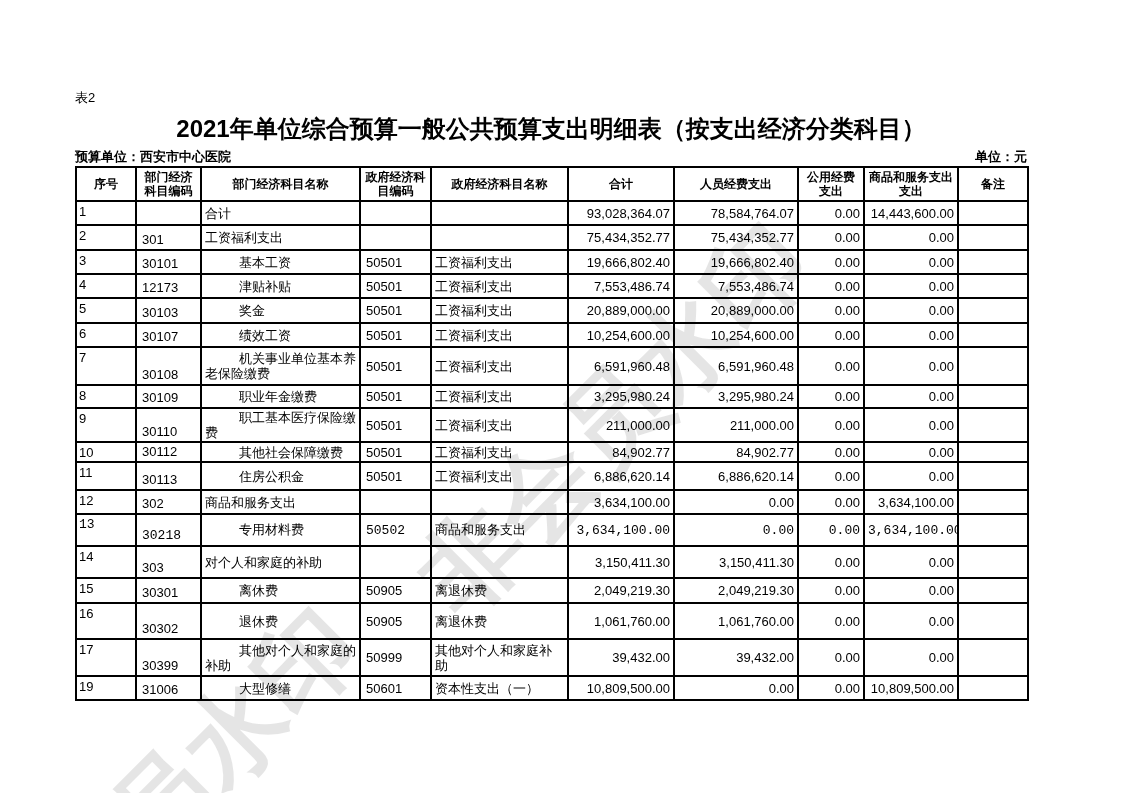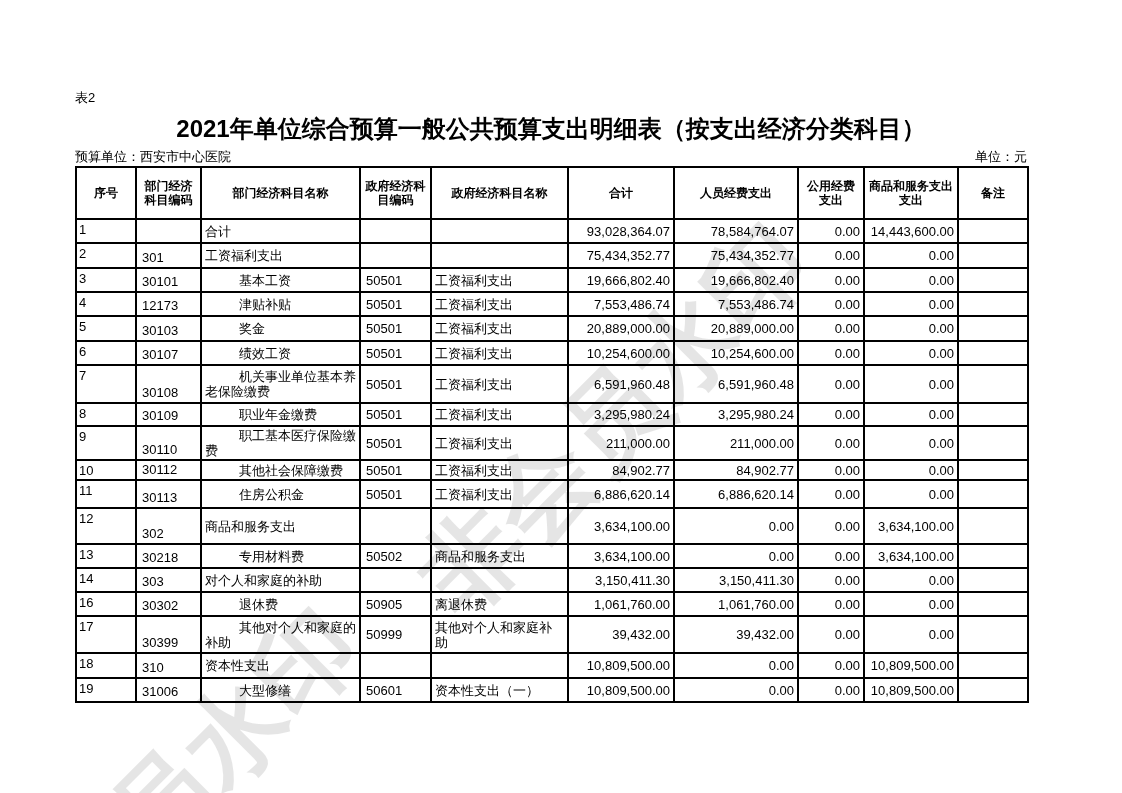--- a/index.html
+++ b/index.html
@@ -46,36 +46,36 @@
     letter-spacing: 0px;
     line-height: 28px;
     white-space: nowrap;
   }
   .meta {
     margin-top: 6px;
     display: flex;
     justify-content: space-between;
     align-items: flex-end;
     font-size: 13px;
-    font-weight: normal;
+    font-weight: bold;
     line-height: 16px;
     padding-bottom: 1px;
   }
 
   table {
     border-collapse: collapse;
     table-layout: fixed;
     width: 952px;
     background: transparent;
   }
   th, td {
     border: 2px solid #000;
     overflow: hidden;
   }
-  thead tr { height: 52px; }
+  thead tr { height: 34px; }
   th {
     font-size: 12px;
     font-weight: bold;
     text-align: center;
     vertical-align: middle;
     line-height: 14px;
     white-space: pre-line;
     padding: 1px 1px;
   }
   td {
@@ -271,57 +271,69 @@
             <td class="c-dept-code">30113</td>
             <td class="c-dept-name indent">住房公积金</td>
             <td class="c-gov-code">50501</td>
             <td class="c-gov-name">工资福利支出</td>
             <td class="c-total">6,886,620.14</td>
             <td class="c-personnel">6,886,620.14</td>
             <td class="c-public">0.00</td>
             <td class="c-special">0.00</td>
             <td class="c-remark"></td>
           </tr>
-          <tr style="height: 36px;">
+          <tr style="height: 24px;">
             <td class="c-seq">12</td>
             <td class="c-dept-code">302</td>
             <td class="c-dept-name">商品和服务支出</td>
             <td class="c-gov-code"></td>
             <td class="c-gov-name"></td>
             <td class="c-total">3,634,100.00</td>
             <td class="c-personnel">0.00</td>
             <td class="c-public">0.00</td>
             <td class="c-special">3,634,100.00</td>
             <td class="c-remark"></td>
           </tr>
-          <tr style="height: 24px;">
+          <tr style="height: 32px; font-family: Liberation Mono, monospace;">
             <td class="c-seq">13</td>
             <td class="c-dept-code">30218</td>
             <td class="c-dept-name indent">专用材料费</td>
             <td class="c-gov-code">50502</td>
             <td class="c-gov-name">商品和服务支出</td>
             <td class="c-total">3,634,100.00</td>
             <td class="c-personnel">0.00</td>
             <td class="c-public">0.00</td>
             <td class="c-special">3,634,100.00</td>
             <td class="c-remark"></td>
           </tr>
-          <tr style="height: 24px;">
+          <tr style="height: 32px;">
             <td class="c-seq">14</td>
             <td class="c-dept-code">303</td>
             <td class="c-dept-name">对个人和家庭的补助</td>
             <td class="c-gov-code"></td>
             <td class="c-gov-name"></td>
             <td class="c-total">3,150,411.30</td>
             <td class="c-personnel">3,150,411.30</td>
             <td class="c-public">0.00</td>
             <td class="c-special">0.00</td>
             <td class="c-remark"></td>
           </tr>
-          <tr style="height: 24px;">
+          <tr style="height: 25px;">
+            <td class="c-seq">15</td>
+            <td class="c-dept-code">30301</td>
+            <td class="c-dept-name indent">离休费</td>
+            <td class="c-gov-code">50905</td>
+            <td class="c-gov-name">离退休费</td>
+            <td class="c-total">2,049,219.30</td>
+            <td class="c-personnel">2,049,219.30</td>
+            <td class="c-public">0.00</td>
+            <td class="c-special">0.00</td>
+            <td class="c-remark"></td>
+          </tr>
+          <tr style="height: 36px;">
             <td class="c-seq">16</td>
             <td class="c-dept-code">30302</td>
             <td class="c-dept-name indent">退休费</td>
             <td class="c-gov-code">50905</td>
             <td class="c-gov-name">离退休费</td>
             <td class="c-total">1,061,760.00</td>
             <td class="c-personnel">1,061,760.00</td>
             <td class="c-public">0.00</td>
             <td class="c-special">0.00</td>
             <td class="c-remark"></td>
@@ -331,32 +343,20 @@
             <td class="c-dept-code">30399</td>
             <td class="c-dept-name indent">其他对个人和家庭的补助</td>
             <td class="c-gov-code">50999</td>
             <td class="c-gov-name">其他对个人和家庭补助</td>
             <td class="c-total">39,432.00</td>
             <td class="c-personnel">39,432.00</td>
             <td class="c-public">0.00</td>
             <td class="c-special">0.00</td>
             <td class="c-remark"></td>
           </tr>
-          <tr style="height: 25px;">
-            <td class="c-seq">18</td>
-            <td class="c-dept-code">310</td>
-            <td class="c-dept-name">资本性支出</td>
-            <td class="c-gov-code"></td>
-            <td class="c-gov-name"></td>
-            <td class="c-total">10,809,500.00</td>
-            <td class="c-personnel">0.00</td>
-            <td class="c-public">0.00</td>
-            <td class="c-special">10,809,500.00</td>
-            <td class="c-remark"></td>
-          </tr>
           <tr style="height: 24px;">
             <td class="c-seq">19</td>
             <td class="c-dept-code">31006</td>
             <td class="c-dept-name indent">大型修缮</td>
             <td class="c-gov-code">50601</td>
             <td class="c-gov-name">资本性支出（一）</td>
             <td class="c-total">10,809,500.00</td>
             <td class="c-personnel">0.00</td>
             <td class="c-public">0.00</td>
             <td class="c-special">10,809,500.00</td>

